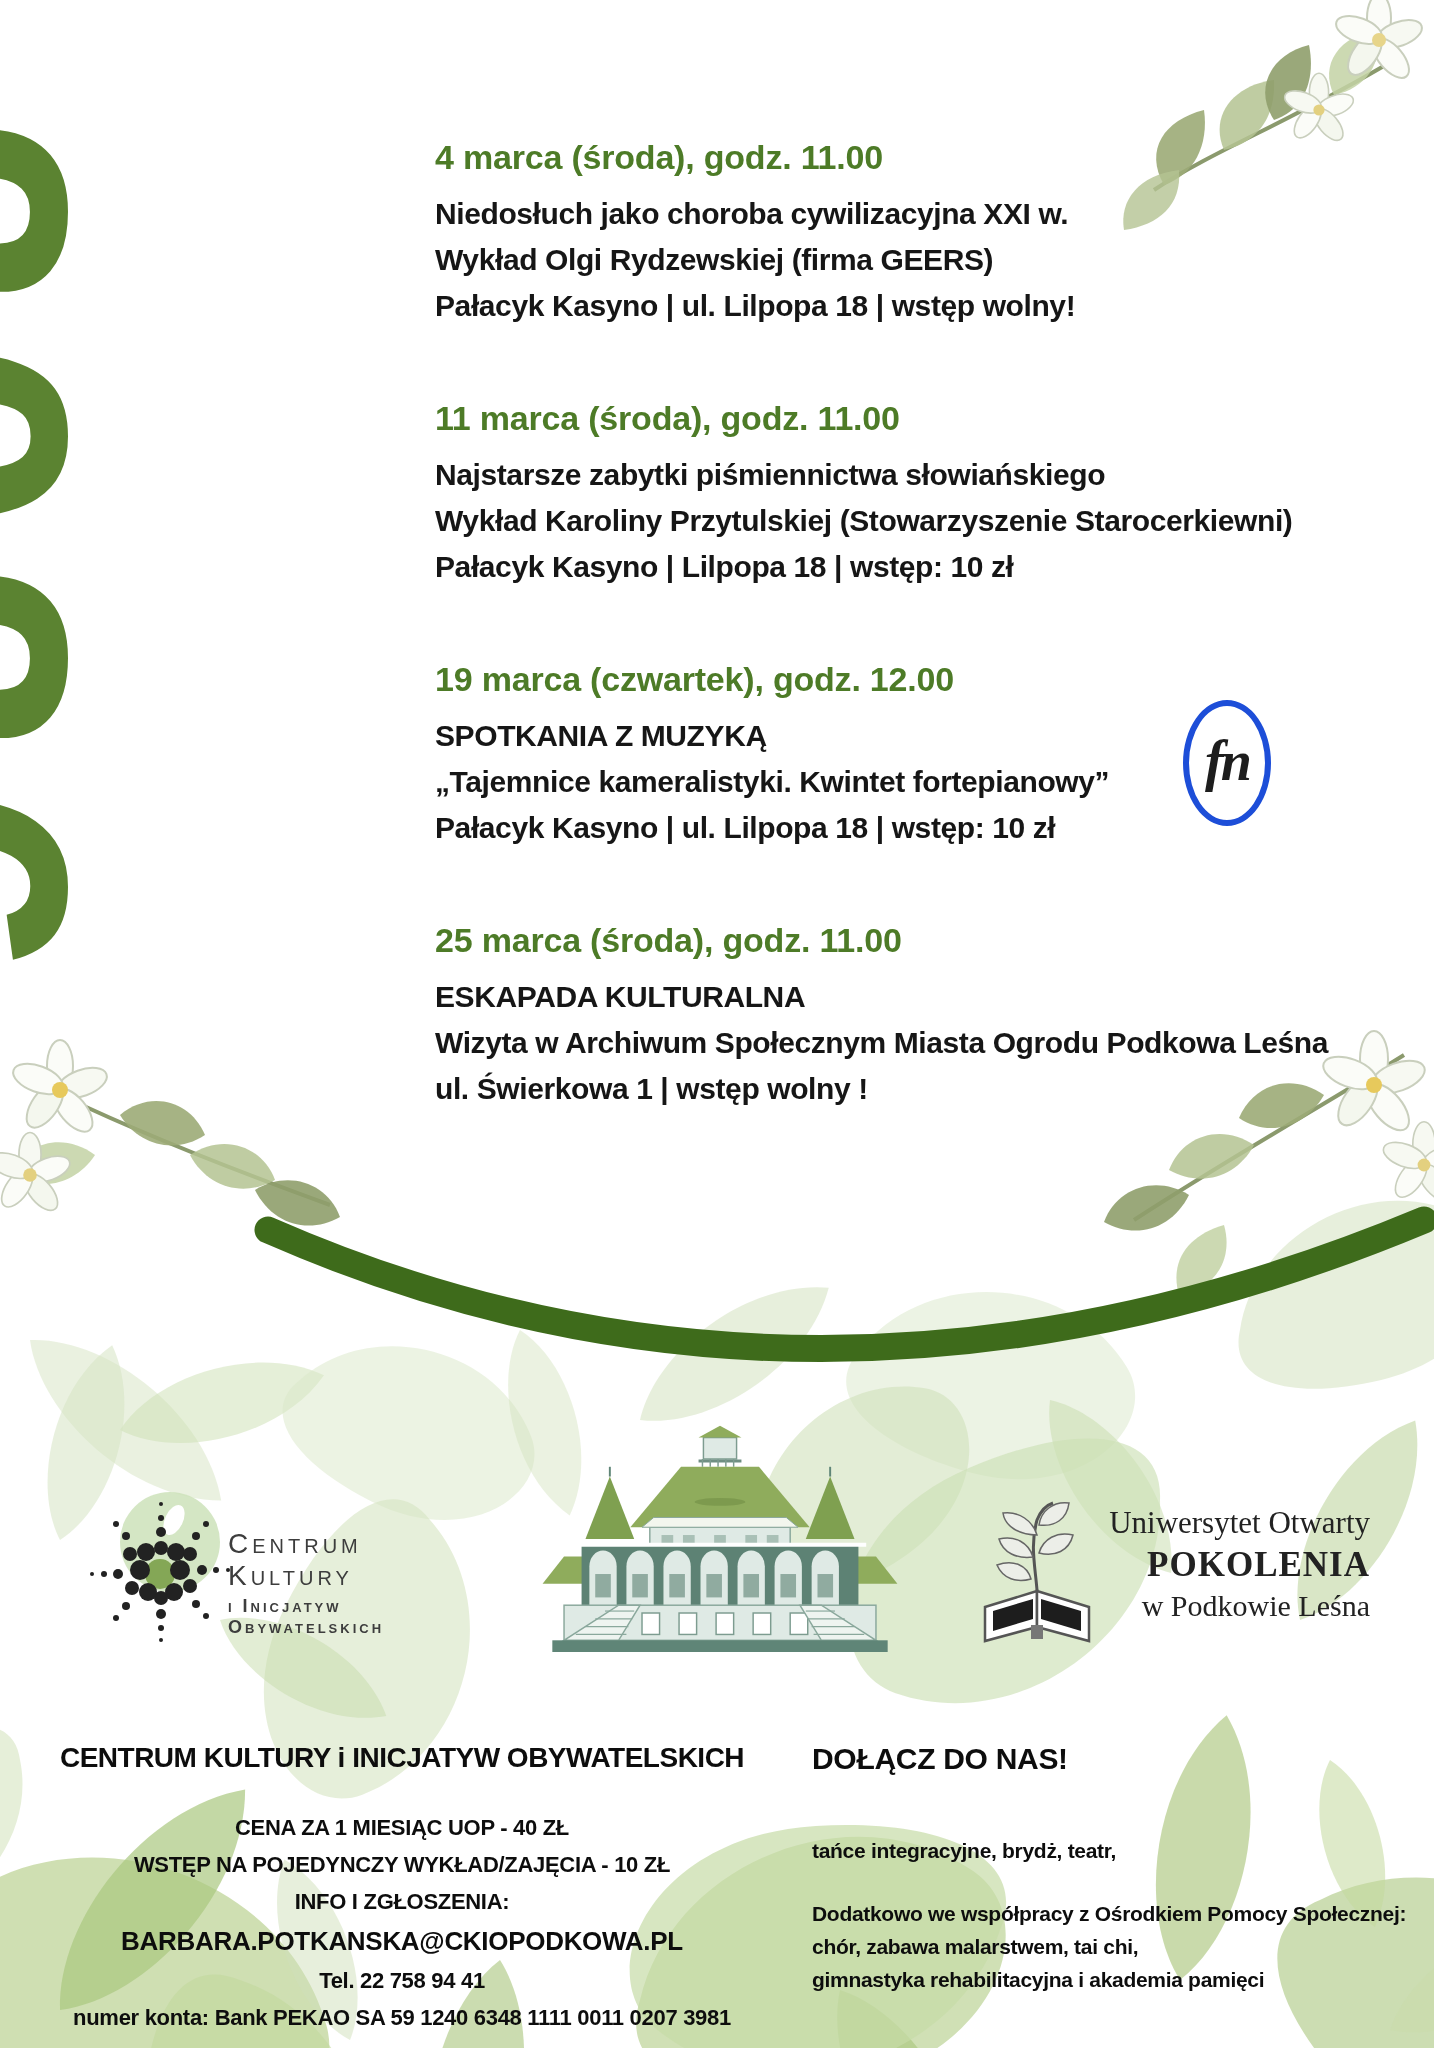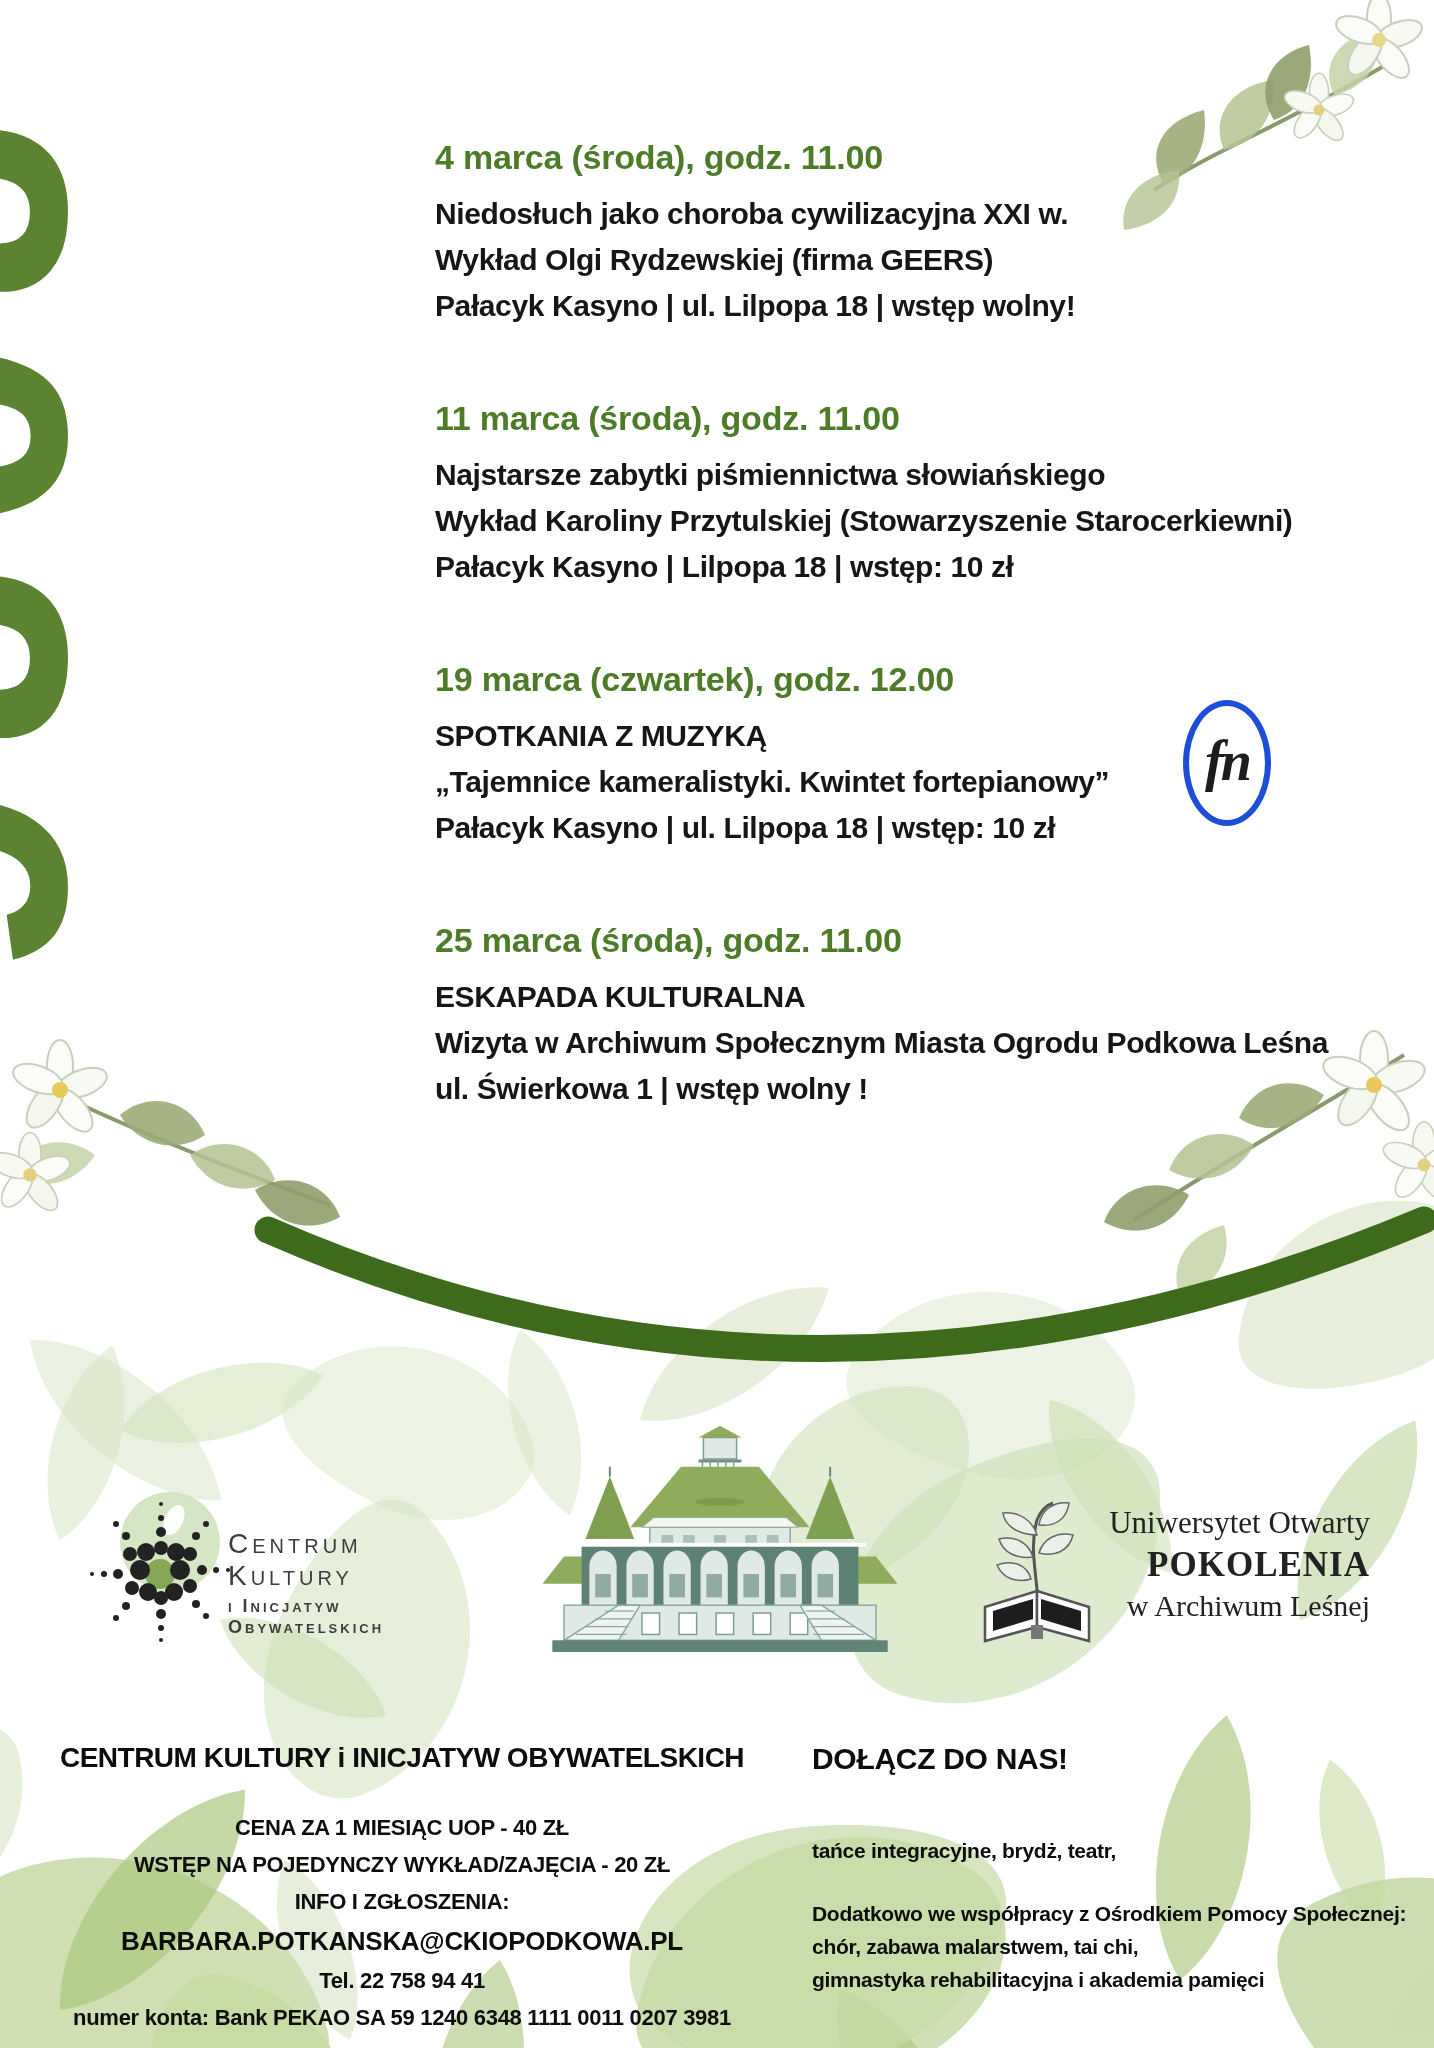--- a/index.html
+++ b/index.html
@@ -406,27 +406,27 @@
 
     <path d="M10 112 L62 96 L62 132 L10 146 Z" fill="#ffffff" stroke="#555" stroke-width="2.5"></path>
     <path d="M114 112 L62 96 L62 132 L114 146 Z" fill="#ffffff" stroke="#555" stroke-width="2.5"></path>
     <path d="M18 116 L58 104 L58 124 L18 136 Z" fill="#1d1d1d"></path>
     <path d="M106 116 L66 104 L66 124 L106 136 Z" fill="#1d1d1d"></path>
     <rect x="56" y="130" width="12" height="14" fill="#777"></rect>
   </svg>
   <div class="uo-logo-text">
     <div class="l1">Uniwersytet Otwarty</div>
     <div class="l2">POKOLENIA</div>
-    <div class="l3">w Archiwum Leśnej</div>
+    <div class="l3">w Podkowie Leśna</div>
   </div>
 
   <div class="footer-left">
     <div class="heading">CENTRUM KULTURY i INICJATYW OBYWATELSKICH</div>
     <div class="sm first">CENA ZA 1 MIESIĄC UOP - 40 ZŁ</div>
-    <div class="sm">WSTĘP NA POJEDYNCZY WYKŁAD/ZAJĘCIA - 20 ZŁ</div>
+    <div class="sm">WSTĘP NA POJEDYNCZY WYKŁAD/ZAJĘCIA - 10 ZŁ</div>
     <div class="sm">INFO I ZGŁOSZENIA:</div>
     <div class="email">BARBARA.POTKANSKA@CKIOPODKOWA.PL</div>
     <div class="sm">Tel. 22 758 94 41</div>
     <div class="sm">numer konta: Bank PEKAO SA 59 1240 6348 1111 0011 0207 3981</div>
   </div>
 
   <div class="footer-right">
     <div class="heading">DOŁĄCZ DO NAS!</div>
     <div class="group1">
       <div class="line">tańce integracyjne, brydż, teatr,</div>

